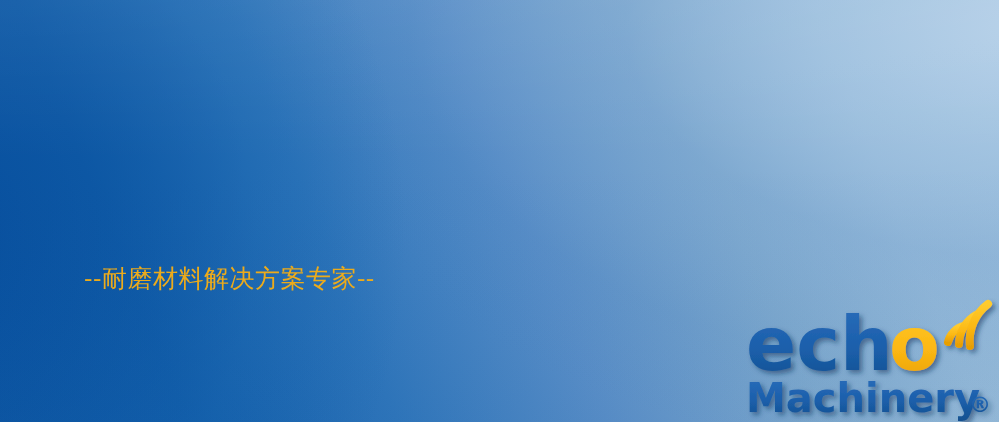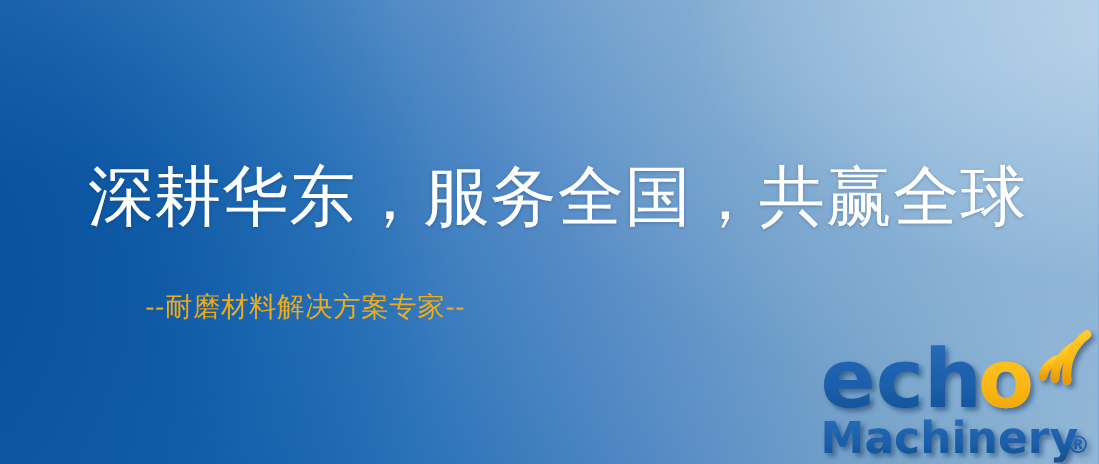--- a/index.html
+++ b/index.html
@@ -82,21 +82,20 @@
   .subtitle {
     position: absolute;
     left: 84px;
     top: 266px;
     color: #ecab1b;
     font-family: "DejaVu Serif", "Liberation Serif", serif;
     font-size: 25px;
     line-height: 1.0;
     letter-spacing: 0.5px;
     white-space: nowrap;
-    margin-left: 48px;
   }
 
   
   .logo {
     position: absolute;
     left: 744px;
     top: 298px;
     width: 255px;
     height: 124px;
     text-align: center;
@@ -114,21 +113,20 @@
 </head>
 <body>
 
 <div class="banner">
 
   <div class="bg-base"></div>
   <div class="bg-glow-right"></div>
   <div class="bg-glow-left"></div>
   <div class="bg-bottom-shade"></div>
 
-  <div class="headline">深耕华东，服务全国，共赢全球</div>
 
   <div class="subtitle">--耐磨材料解决方案专家--</div>
 
   <div class="logo">
     <svg viewBox="0 0 255 124" xmlns="http://www.w3.org/2000/svg">
       <defs>
         <filter id="logoShadow" x="-25%" y="-25%" width="160%" height="160%">
           <feDropShadow dx="3" dy="3" stdDeviation="2.6" flood-color="#16395e" flood-opacity="0.55"></feDropShadow>
         </filter>
         <linearGradient id="goldGrad" x1="0" y1="0" x2="0" y2="1">

